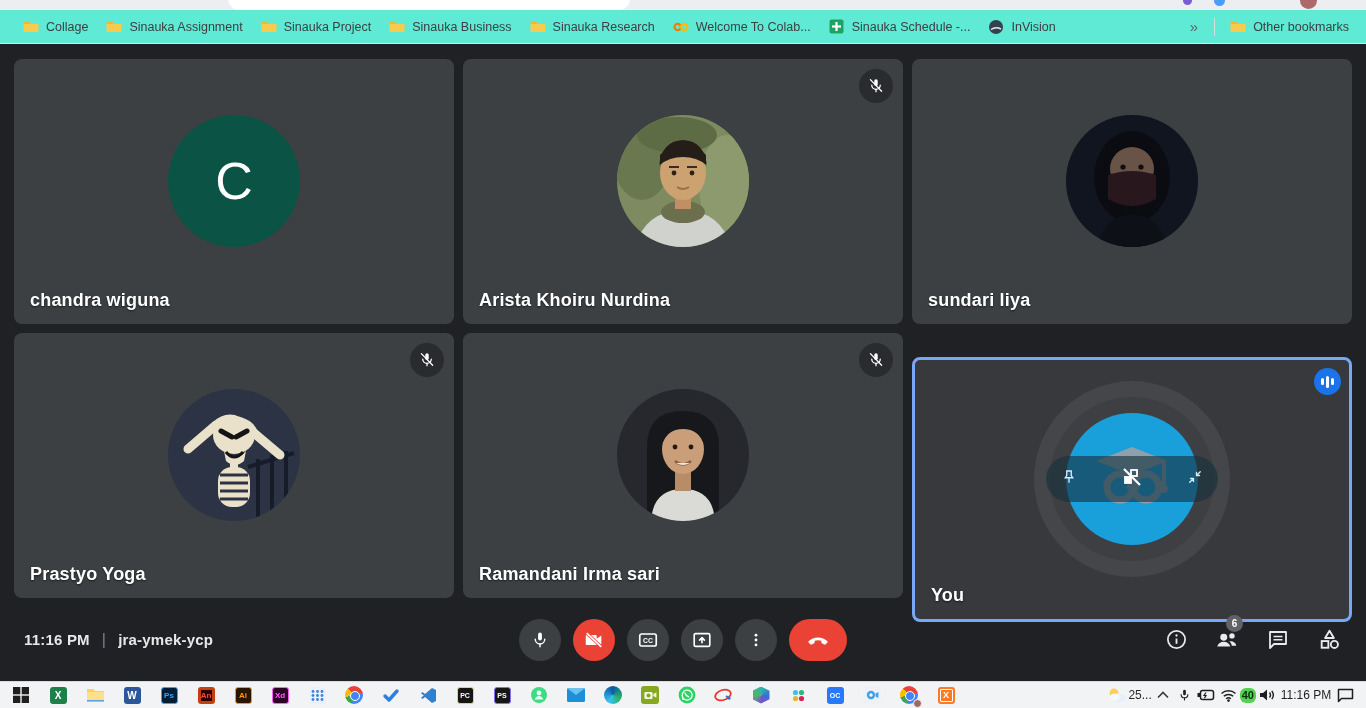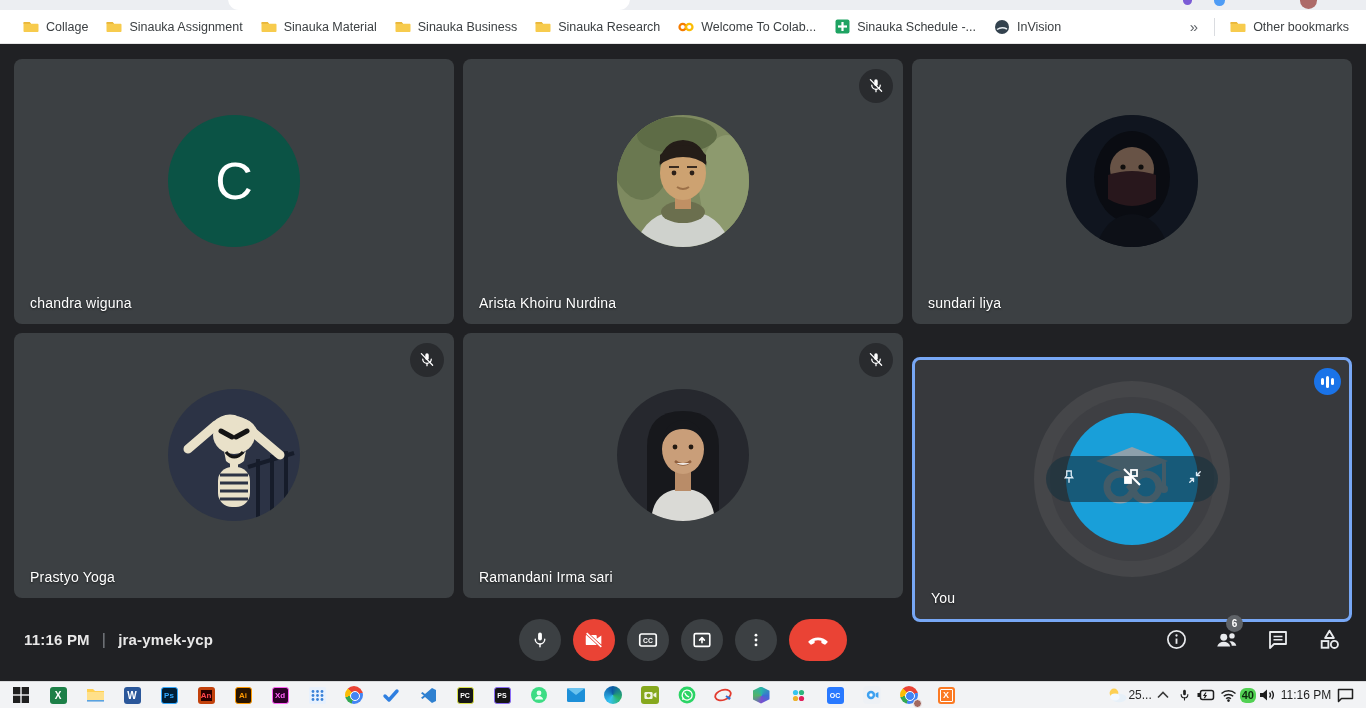--- a/index.html
+++ b/index.html
@@ -4,34 +4,34 @@
 <style>
   * { box-sizing: border-box; margin: 0; padding: 0; }
   html,body { width:1366px; height:708px; overflow:hidden; font-family:"Liberation Sans", sans-serif; background:#202124; }
 
   
   .browser-strip { position:absolute; top:0; left:0; width:1366px; height:10px; background:#eceef2; overflow:hidden; }
   .omnibox-partial { position:absolute; top:-12px; left:228px; width:402px; height:22px; background:#fff; border-radius:11px; }
   .strip-dot { position:absolute; border-radius:50%; }
 
   
-  .bookmarks-bar { position:absolute; top:10px; left:0; width:1366px; height:34px; background:#ffffff; display:flex; align-items:center; padding:0 8px 0 14px; border-bottom:1px solid #e6e6e6; }
+  .bookmarks-bar { position:absolute; top:10px; left:0; width:1366px; height:34px; background:#5eead4; display:flex; align-items:center; padding:0 8px 0 14px; border-bottom:1px solid #e6e6e6; }
   .bm-item { display:flex; align-items:center; gap:7px; padding:4px 9px; border-radius:6px; cursor:pointer; white-space:nowrap; }
   .bm-item span.bm-label { font-size:12.5px; color:#3c4043; }
   .bm-icon { width:16px; height:16px; display:inline-flex; align-items:center; justify-content:center; flex:0 0 auto; }
   .bm-chevron { color:#5f6368; font-size:15px; padding:0 10px; cursor:pointer; }
   .bm-divider { width:1px; height:18px; background:#dadce0; margin:0 6px; }
   .spacer { flex:1; }
 
   
   .meeting { position:absolute; top:44px; left:0; width:1366px; height:637px; background:#202124; }
   .tiles { display:grid; grid-template-columns:repeat(3, 1fr); gap:9px; padding:15px 14px 0 14px; }
   .tile { position:relative; height:265px; background:#3c4043; border-radius:8px; overflow:hidden; }
   .tile.you-tile { border:3px solid #77a7f5; background:#37393d; overflow:visible;margin-top:24px; }
-  .tile-name { position:absolute; left:16px; bottom:13px; font-size:14px; font-weight:400; color:#ffffff; letter-spacing:.2px; text-shadow:0 1px 2px rgba(0,0,0,.6); }
+  .tile-name { position:absolute; left:16px; bottom:13px; font-size:18px; font-weight:700; color:#ffffff; letter-spacing:.2px; text-shadow:0 1px 2px rgba(0,0,0,.6); }
   .mute-badge { position:absolute; top:10px; right:10px; width:34px; height:34px; border-radius:50%; background:rgba(25,26,29,.55); display:flex; align-items:center; justify-content:center; }
   .avatar-wrap { position:absolute; left:50%; top:46%; transform:translate(-50%,-50%); }
   .initial-avatar { width:132px; height:132px; border-radius:50%; background:#0b5345; color:#ffffff; font-size:52px; display:flex; align-items:center; justify-content:center; font-weight:400; }
   .avatar-photo { width:132px; height:132px; display:block; }
 
   
   .ring-outer { position:absolute; left:50%; top:46%; transform:translate(-50%,-50%); width:196px; height:196px; border-radius:50%; background:#454649; }
   .ring-mid   { position:absolute; left:50%; top:46%; transform:translate(-50%,-50%); width:164px; height:164px; border-radius:50%; background:#3e3f43; }
   .you-avatar { position:absolute; left:50%; top:46%; transform:translate(-50%,-50%); width:132px; height:132px; border-radius:50%; background:#199fd9; display:flex; align-items:center; justify-content:center; }
   .hover-pill { position:absolute; left:50%; top:46%; transform:translate(-50%,-50%); width:172px; height:46px; border-radius:23px; background:rgba(22,48,62,.62); display:flex; align-items:center; justify-content:space-between; padding:0 14px; }
@@ -94,21 +94,21 @@
     </span>
     <span class="bm-label">Sinauka Assignment</span>
   </div>
   <div class="bm-item">
     <span class="bm-icon">
       <svg width="16" height="16" viewBox="0 0 16 16">
           <path d="M1.5 3h5l1.6 1.7h6.4c.5 0 1 .4 1 1V12c0 .6-.5 1-1 1h-13c-.5 0-1-.4-1-1V4c0-.6.5-1 1-1z" fill="#f7cb4d"></path>
           <path d="M1.5 3h5l1.6 1.7H.5V4c0-.6.5-1 1-1z" fill="#e9b63a"></path>
         </svg>
     </span>
-    <span class="bm-label">Sinauka Material</span>
+    <span class="bm-label">Sinauka Project</span>
   </div>
   <div class="bm-item">
     <span class="bm-icon">
       <svg width="16" height="16" viewBox="0 0 16 16">
           <path d="M1.5 3h5l1.6 1.7h6.4c.5 0 1 .4 1 1V12c0 .6-.5 1-1 1h-13c-.5 0-1-.4-1-1V4c0-.6.5-1 1-1z" fill="#f7cb4d"></path>
           <path d="M1.5 3h5l1.6 1.7H.5V4c0-.6.5-1 1-1z" fill="#e9b63a"></path>
         </svg>
     </span>
     <span class="bm-label">Sinauka Business</span>
   </div>

